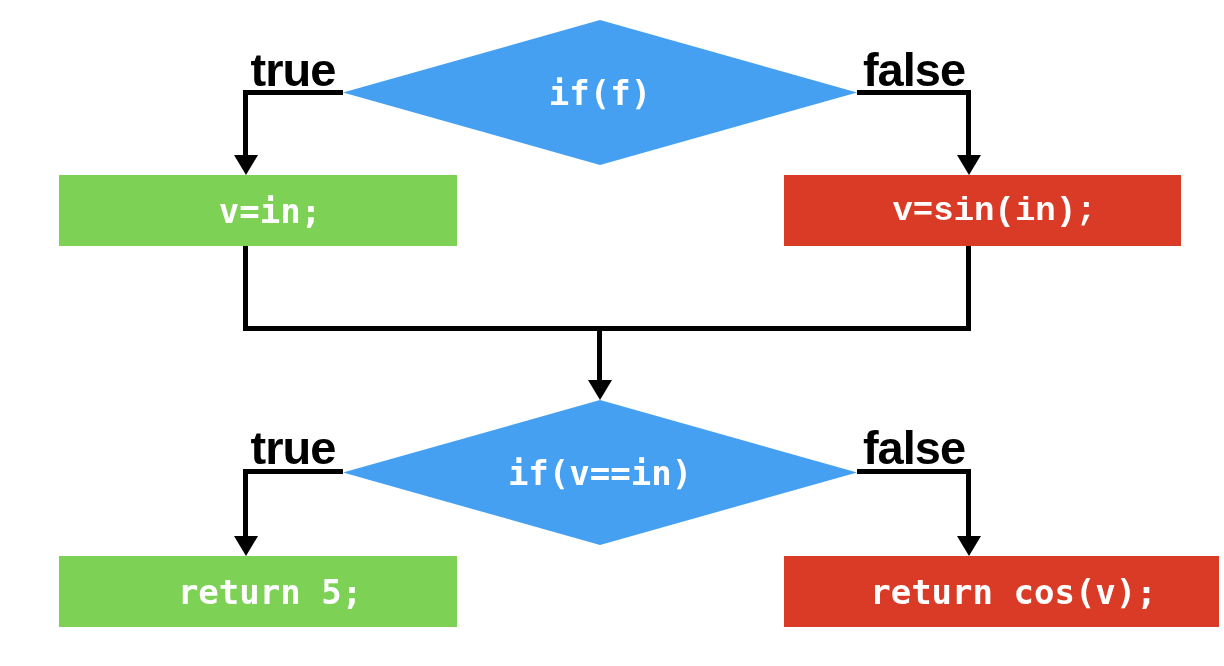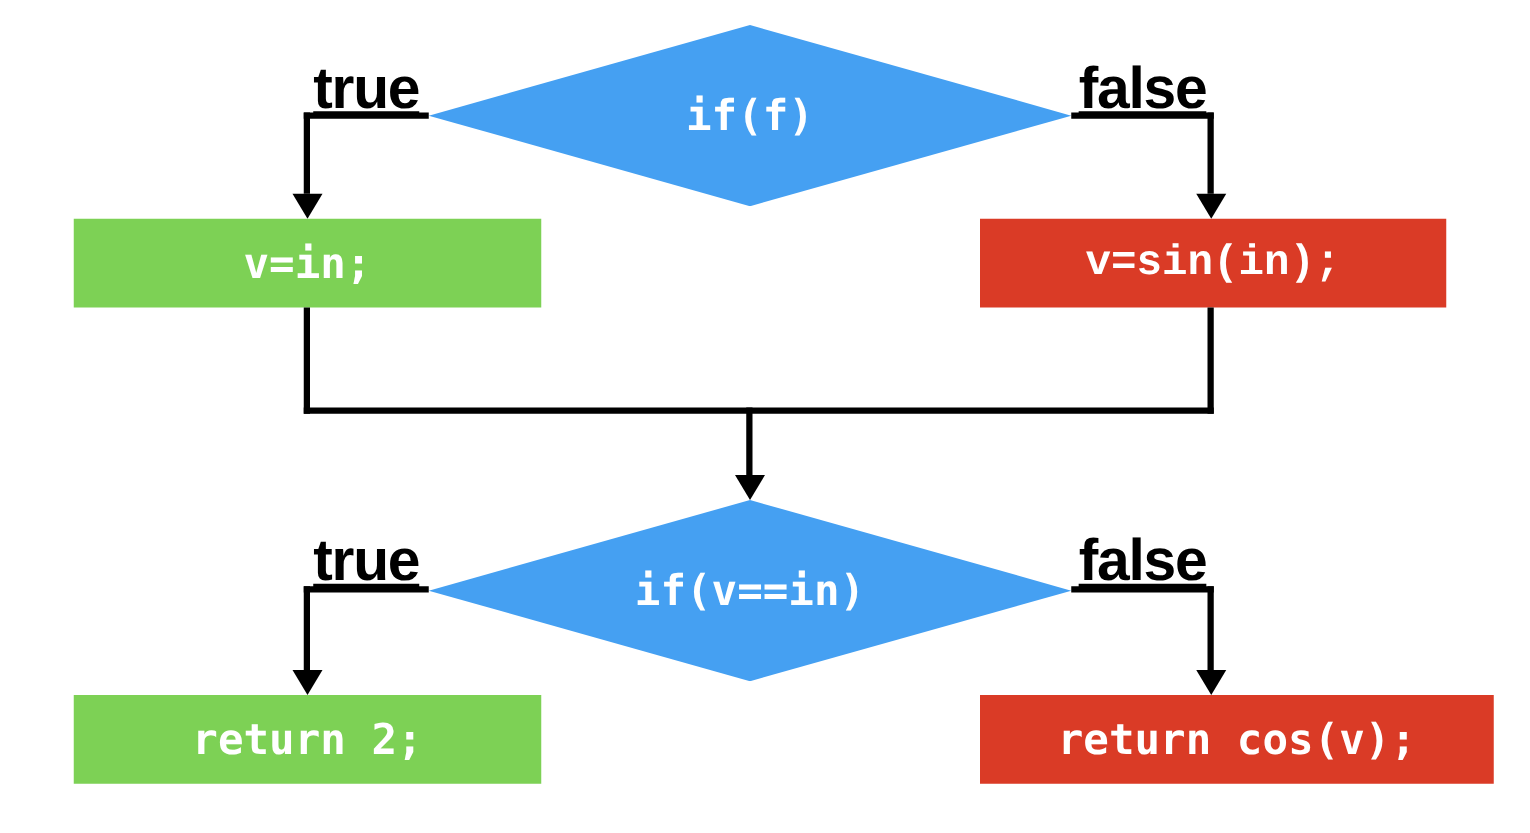--- a/index.html
+++ b/index.html
@@ -14,37 +14,37 @@
     clip-path: polygon(50% 0, 100% 50%, 50% 100%, 0 50%);
     display:flex; align-items:center; justify-content:center;
     color: var(--node-text, #fff);
     font: bold 34px "DejaVu Sans Mono", monospace;
   }
   .pbox {
     position:absolute; width:374px; height:71px;
     display:flex; align-items:center; justify-content:center;
     color: var(--node-text, #fff);
     font: bold 34px "DejaVu Sans Mono", monospace;
+    padding-left: 24px;
   }
   .pbox.green { background: var(--true-fill, #7dd155); }
   .pbox.red   { background: var(--false-fill, #da3b26); }
   .line { position:absolute; background: var(--line-color, #000); }
   .arrowhead {
     position:absolute; width:0; height:0;
     border-left:12px solid transparent;
     border-right:12px solid transparent;
     border-top:20px solid var(--line-color, #000);
   }
   .blabel {
     position:absolute;
     font: bold 47px "Liberation Sans", sans-serif;
     line-height:1; letter-spacing:-1px;
     color: var(--label-text, #000);
     text-align:center;
-    text-decoration:underline;
   }
 </style>
 </head>
 <body>
 
 <div class="stage">
 
   <div class="blabel" style="left:243px; top:46px; width:100px;">true</div>
   <div class="blabel" style="left:855px; top:46px; width:118px;">false</div>
 
@@ -82,19 +82,19 @@
 
   <div class="line" style="left:857px; top:469px; width:114px; height:5px;"></div>
   <div class="line" style="left:966px; top:469px; width:5px; height:67px;"></div>
   <div class="arrowhead" style="left:957px; top:536px;"></div>
 
   <div class="diamond" style="left:343px; top:400px;">
     <span>if(v==in)</span>
   </div>
 
   <div class="pbox green" style="left:59px; top:556px;">
-    <span>return 2;</span>
+    <span>return 5;</span>
   </div>
   <div class="pbox red" style="left:784px; top:556px; width:411px;">
     <span>return cos(v);</span>
   </div>
 
 </div>
 
 </body></html>

